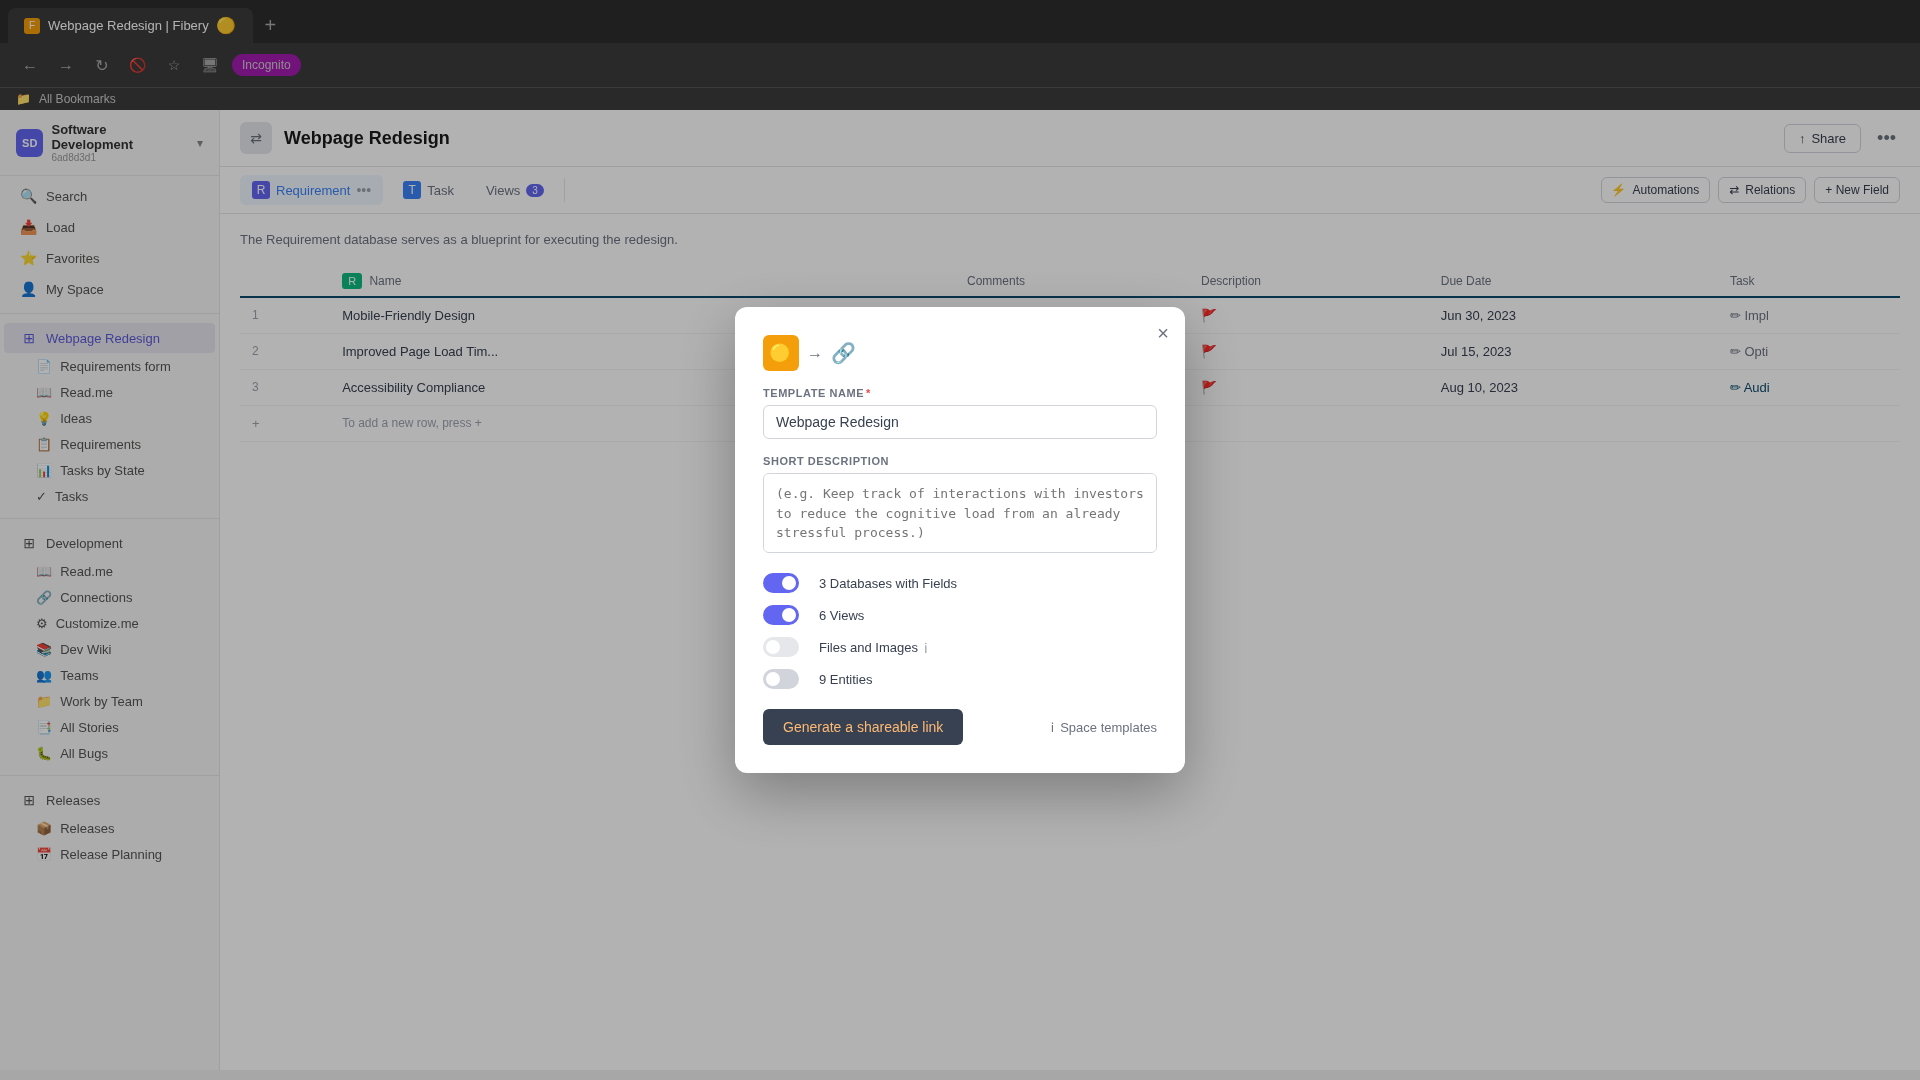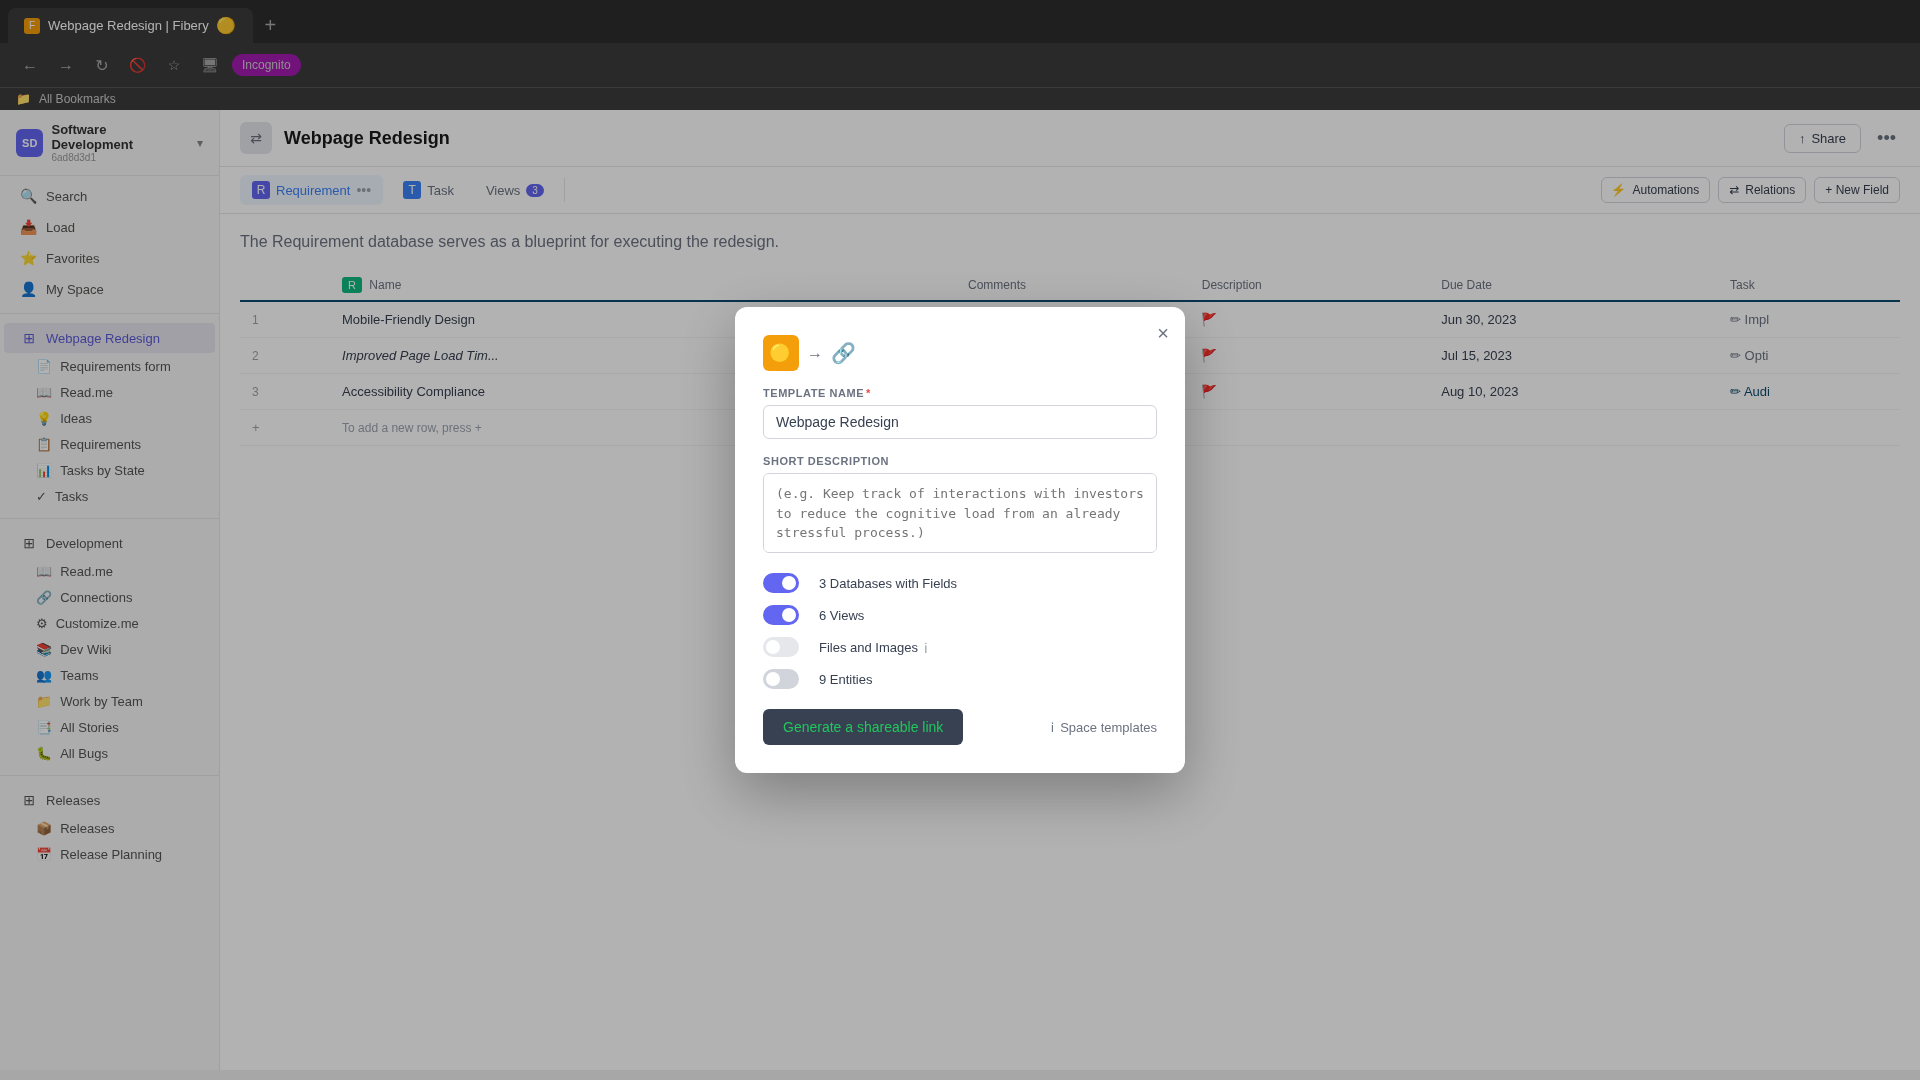--- a/index.html
+++ b/index.html
@@ -53,21 +53,21 @@
     .toolbar { display: flex; align-items: center; gap: 8px; padding: 8px 20px; border-bottom: 1px solid #e5e5e5; }
     .toolbar-tab { display: flex; align-items: center; gap: 6px; padding: 6px 12px; border-radius: 6px; cursor: pointer; font-size: 13px; color: #6b7280; }
     .toolbar-tab.active { background: #eff6ff; color: #3b82f6; }
     .toolbar-tab-icon { width: 18px; height: 18px; display: flex; align-items: center; justify-content: center; font-size: 12px; background: #6366f1; border-radius: 3px; color: white; }
     .views-badge { background: #6366f1; color: white; border-radius: 10px; font-size: 10px; padding: 1px 6px; }
     .toolbar-divider { width: 1px; height: 24px; background: #e5e5e5; }
     .toolbar-actions { margin-left: auto; display: flex; gap: 8px; }
     .toolbar-action-btn { display: flex; align-items: center; gap: 6px; padding: 5px 10px; border: 1px solid #d1d5db; border-radius: 6px; font-size: 12px; cursor: pointer; background: white; color: #374151; }
 
     .content-area { flex: 1; overflow: auto; padding: 16px 20px; }
-    .description-text { font-size: 16px; color: #6b7280; margin-bottom: 16px; line-height: 1.5; }
+    .description-text { font-size: 13px; color: #6b7280; margin-bottom: 16px; line-height: 1.5; }
 
     
     .table-container { overflow-x: auto; }
     table { width: 100%; border-collapse: collapse; font-size: 13px; }
     th { text-align: left; padding: 8px 12px; border-bottom: 2px solid #0c4a6e; color: #6b7280; font-weight: 500; font-size: 12px; white-space: nowrap; }
     td { padding: 10px 12px; border-bottom: 1px solid #f3f4f6; color: #374151; }
     .row-num { color: #9ca3af; font-size: 12px; }
     .row-add { color: #9ca3af; font-size: 12px; }
     .pin-icon { color: #9ca3af; font-size: 12px; }
 
@@ -95,21 +95,21 @@
     .toggle input { opacity: 0; width: 0; height: 0; }
     .toggle-slider { position: absolute; cursor: pointer; top: 0; left: 0; right: 0; bottom: 0; background: #d1d5db; border-radius: 20px; transition: 0.2s; }
     .toggle-slider:before { position: absolute; content: ""; height: 14px; width: 14px; left: 3px; bottom: 3px; background: white; border-radius: 50%; transition: 0.2s; }
     input:checked + .toggle-slider { background: #6366f1; }
     input:checked + .toggle-slider:before { transform: translateX(16px); }
     input:disabled + .toggle-slider { background: #e5e7eb; cursor: not-allowed; }
     .toggle-label { font-size: 13px; color: #374151; display: flex; align-items: center; gap: 6px; }
     .info-icon { color: #9ca3af; font-size: 14px; cursor: pointer; }
 
     .modal-footer { display: flex; align-items: center; justify-content: space-between; margin-top: 20px; }
-    .generate-btn { background: #374151; color: #22c55e; border: none; padding: 10px 20px; border-radius: 6px; font-size: 14px; cursor: pointer; font-weight: 500; }
+    .generate-btn { background: #374151; color: #fdba74; border: none; padding: 10px 20px; border-radius: 6px; font-size: 14px; cursor: pointer; font-weight: 500; }
     .space-templates-link { display: flex; align-items: center; gap: 6px; color: #6b7280; font-size: 13px; cursor: pointer; text-decoration: none; }
 
     
     ::-webkit-scrollbar { width: 6px; height: 6px; }
     ::-webkit-scrollbar-thumb { background: #d1d5db; border-radius: 3px; }
   </style>
 </head>
 <body>
 
 <div class="browser-chrome">
@@ -329,21 +329,21 @@
               <td class="row-num">1</td>
               <td style="cursor:pointer;">Mobile-Friendly Design</td>
               <td><span class="pin-icon">🚩</span></td>
               <td>0</td>
               <td><span style="color:#d1d5db;">🚩</span></td>
               <td>Jun 30, 2023</td>
               <td style="color:#6b7280;">✏ Impl</td>
             </tr>
             <tr class="table-row">
               <td class="row-num">2</td>
-              <td style="cursor:pointer;font-style:italic;">Improved Page Load Tim...</td>
+              <td style="cursor:pointer;">Improved Page Load Tim...</td>
               <td><span class="pin-icon">🚩</span></td>
               <td>0</td>
               <td><span style="color:#d1d5db;">🚩</span></td>
               <td>Jul 15, 2023</td>
               <td style="color:#6b7280;">✏ Opti</td>
             </tr>
             <tr class="table-row">
               <td class="row-num">3</td>
               <td style="cursor:pointer;">Accessibility Compliance</td>
               <td><span class="pin-icon">🚩</span></td>

